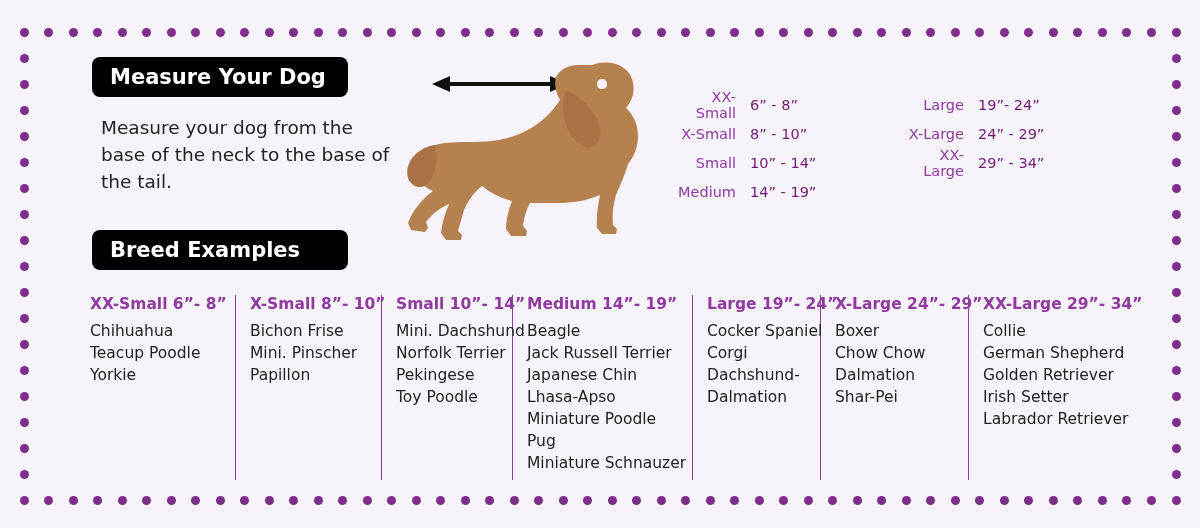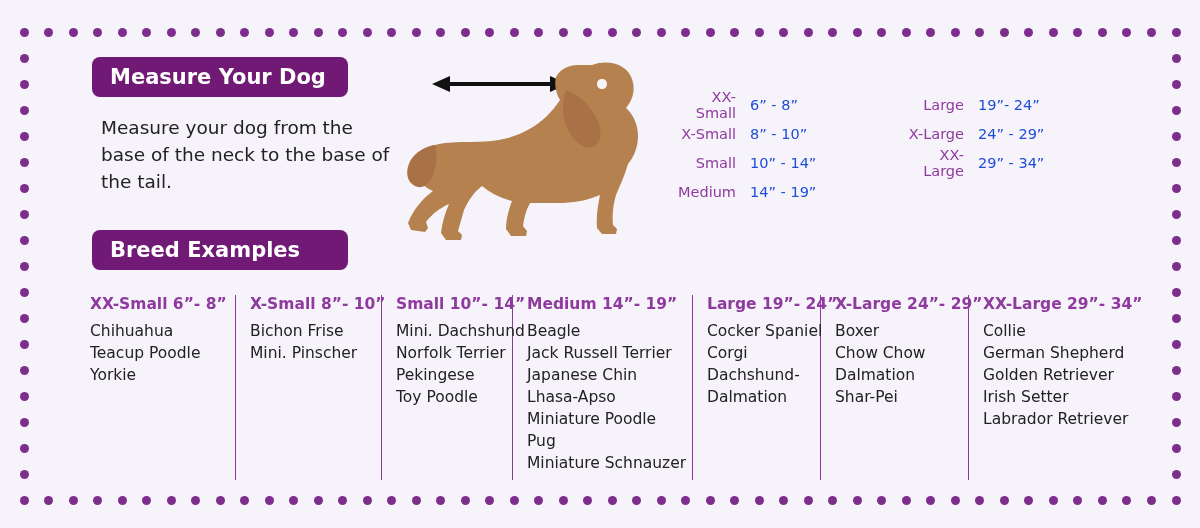--- a/index.html
+++ b/index.html
@@ -24,21 +24,21 @@
   .dot {
     position: absolute;
     width: 9px;
     height: 9px;
     border-radius: 50%;
     background: #7d2d8b;
   }
 
   .pill {
     position: absolute;
-    background: #701a75;
+    background: #000000;
     border-radius: 8px;
     color: #ffffff;
     font-weight: bold;
     display: flex;
     align-items: center;
     padding: 0 18px;
     box-sizing: border-box;
   }
   #measure-pill {
     left: 92px;
@@ -89,21 +89,21 @@
     align-items: center;
   }
   .size-label {
     color: #8e3a9e;
     text-align: right;
     width: 78px;
     padding-right: 14px;
     box-sizing: border-box;
   }
   .size-range {
-    color: #1d4ed8;
+    color: #701a75;
     text-align: left;
   }
 
   
   #breeds {
     position: absolute;
     left: 90px;
     top: 295px;
     width: 1020px;
     display: flex;
@@ -393,20 +393,21 @@
       <div class="breed-col" style="width: 146px; border-right: 1.5px solid rgb(142, 58, 158);">
         <div class="breed-title" style="color: rgb(142, 58, 158);">XX-Small 6”- 8”</div>
         <div class="breed-item">Chihuahua</div>
         <div class="breed-item">Teacup Poodle</div>
         <div class="breed-item">Yorkie</div>
       </div>
       <div class="breed-col" style="width: 146px; border-right: 1.5px solid rgb(142, 58, 158);">
         <div class="breed-title" style="color: rgb(142, 58, 158);">X-Small 8”- 10”</div>
         <div class="breed-item">Bichon Frise</div>
         <div class="breed-item">Mini. Pinscher</div>
+        <div class="breed-item">Papillon</div>
       </div>
       <div class="breed-col" style="width: 131px; border-right: 1.5px solid rgb(142, 58, 158);">
         <div class="breed-title" style="color: rgb(142, 58, 158);">Small 10”- 14”</div>
         <div class="breed-item">Mini. Dachshund</div>
         <div class="breed-item">Norfolk Terrier</div>
         <div class="breed-item">Pekingese</div>
         <div class="breed-item">Toy Poodle</div>
       </div>
       <div class="breed-col" style="width: 180px; border-right: 1.5px solid rgb(142, 58, 158);">
         <div class="breed-title" style="color: rgb(142, 58, 158);">Medium 14”- 19”</div>

